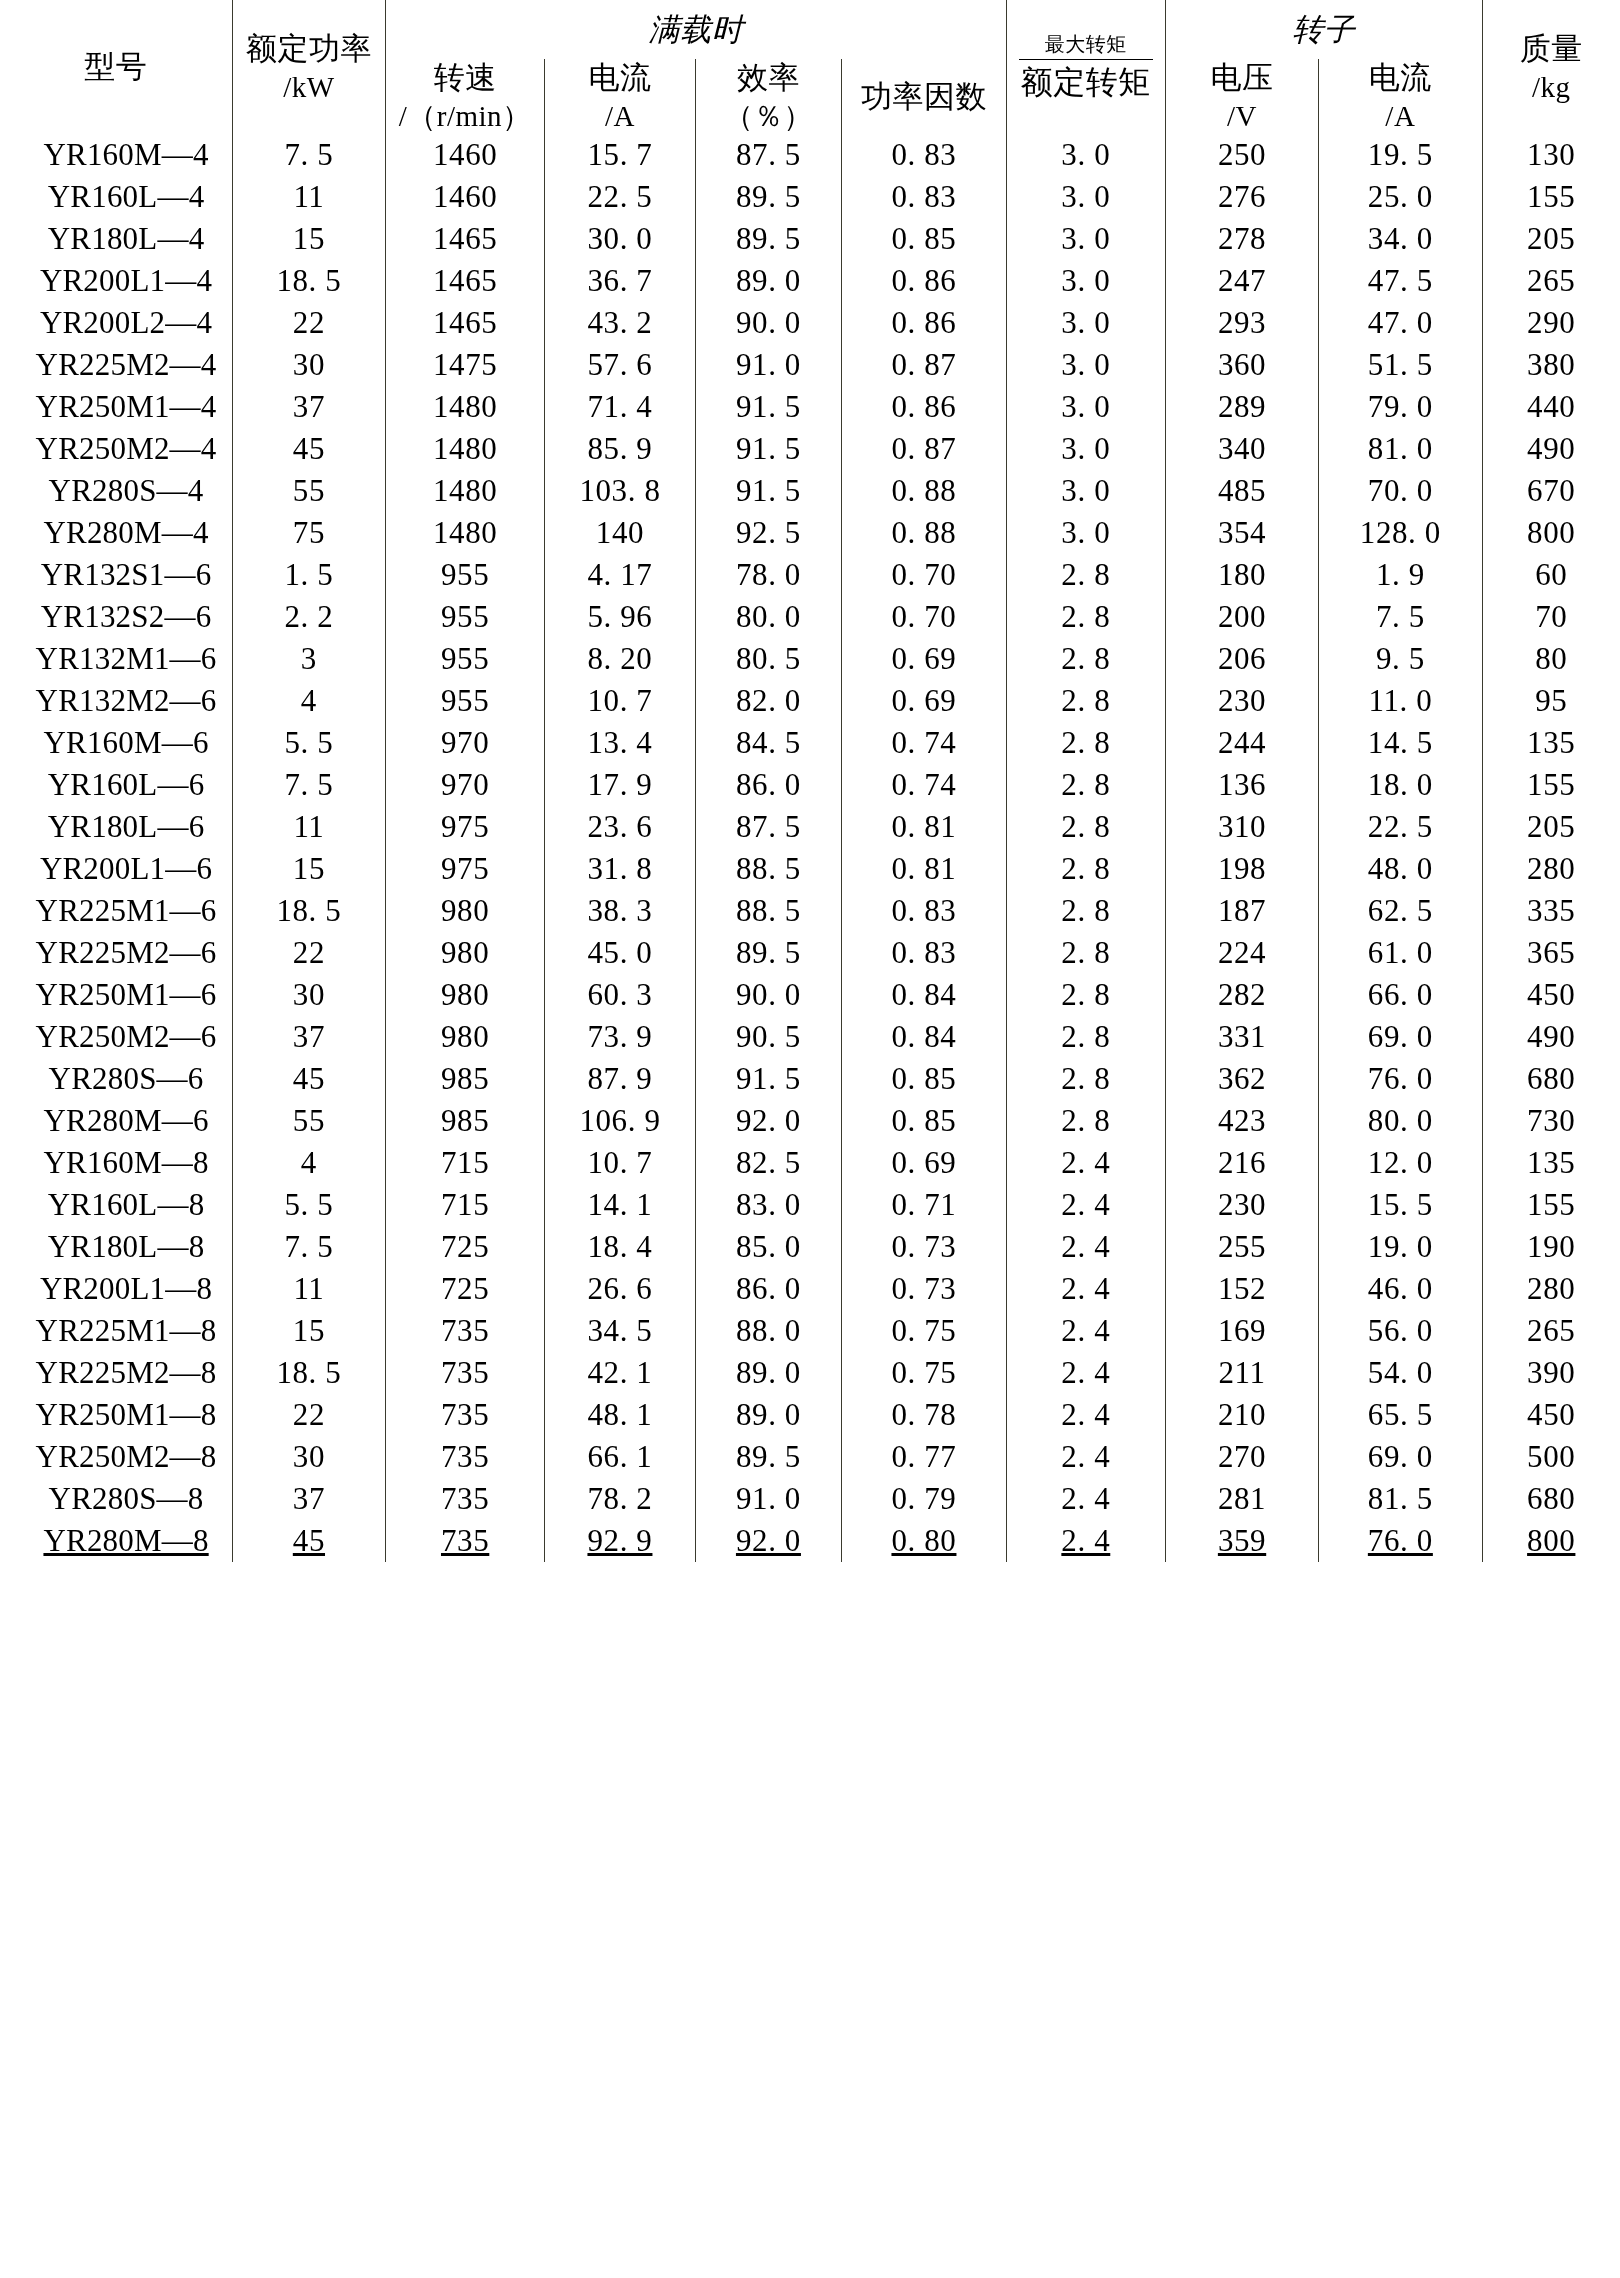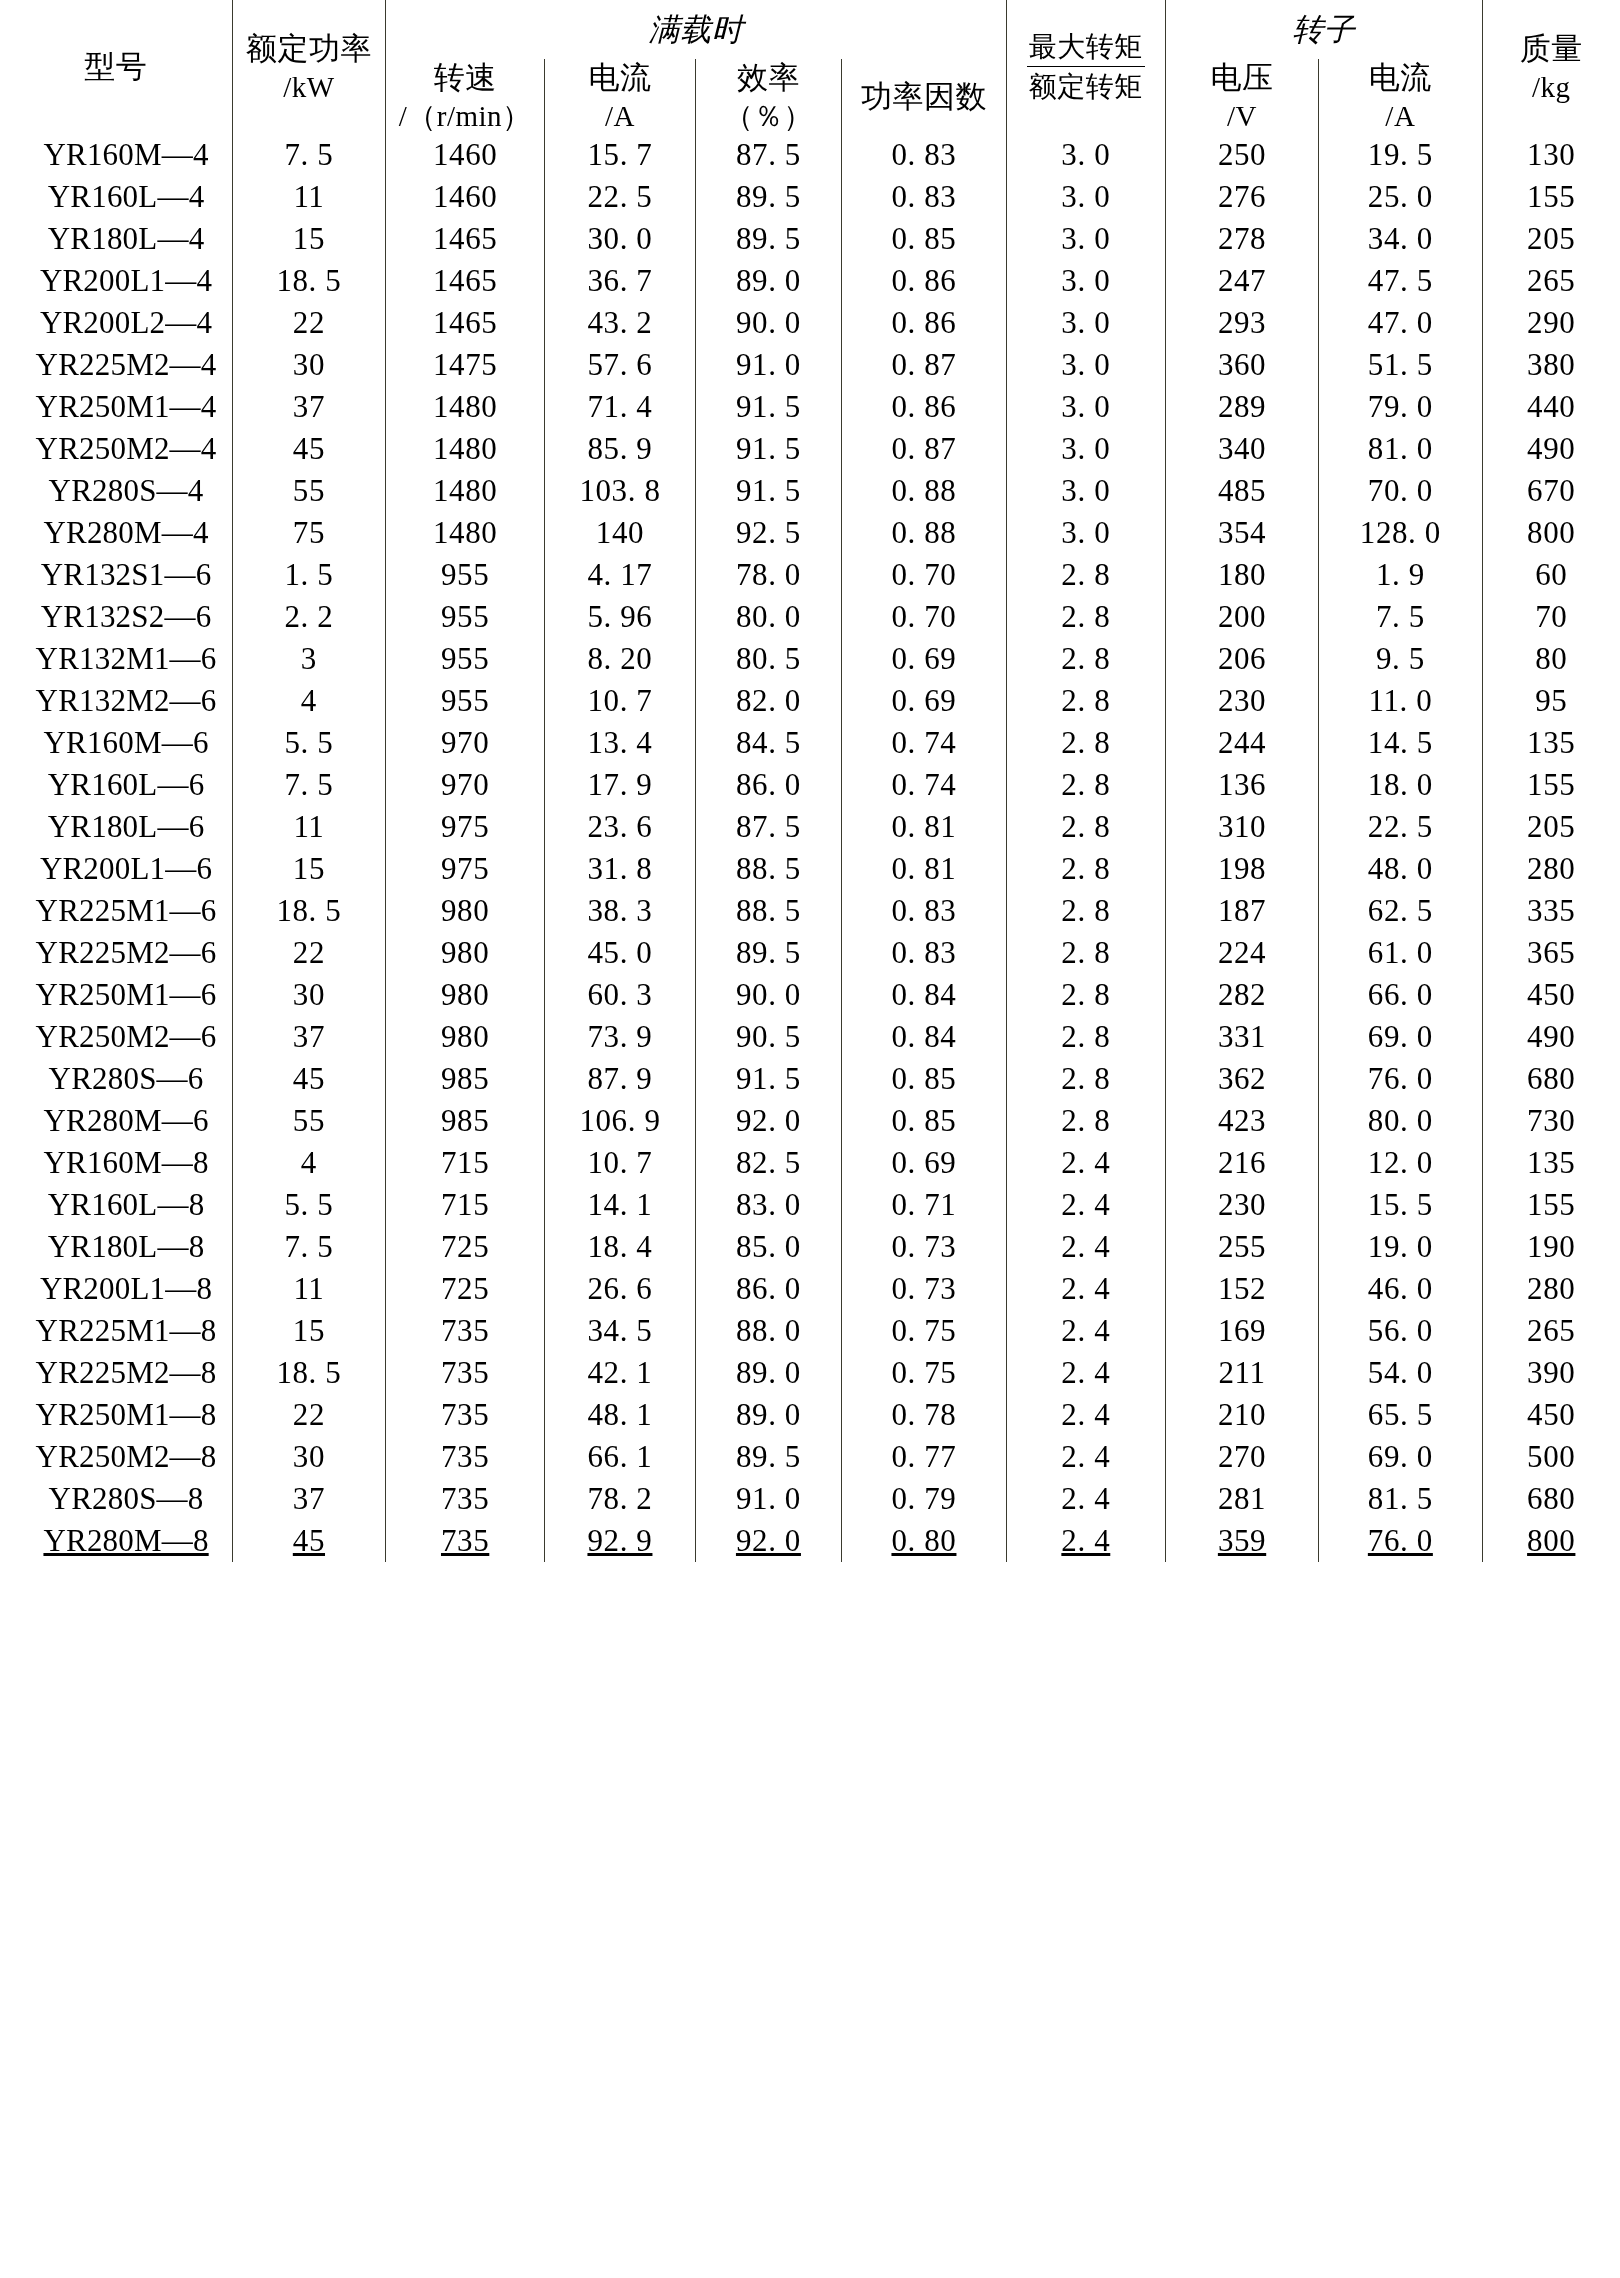--- a/index.html
+++ b/index.html
@@ -68,27 +68,27 @@
   .frac {
     display: inline-block;
     text-align: center;
     line-height: 1.25;
   }
   .frac .num {
     display: block;
     padding: 0 1.9px 1.9px 1.9px;
     border-bottom: 1.9px solid #000;
     font-family: "DejaVu Sans", "Liberation Sans", sans-serif;
-    font-size: 28px;
+    font-size: 20px;
   }
   .frac .den {
     display: block;
     padding: 1.9px 1.9px 0 1.9px;
     font-family: "DejaVu Sans", "Liberation Sans", sans-serif;
-    font-size: 28px;
+    font-size: 32px;
   }
 
   
   tbody td {
     height: 42px;
     font-size: 31px;
     letter-spacing: 0.6px;
     font-family: "Liberation Serif", "DejaVu Serif", serif;
   }
   tbody td.model {

